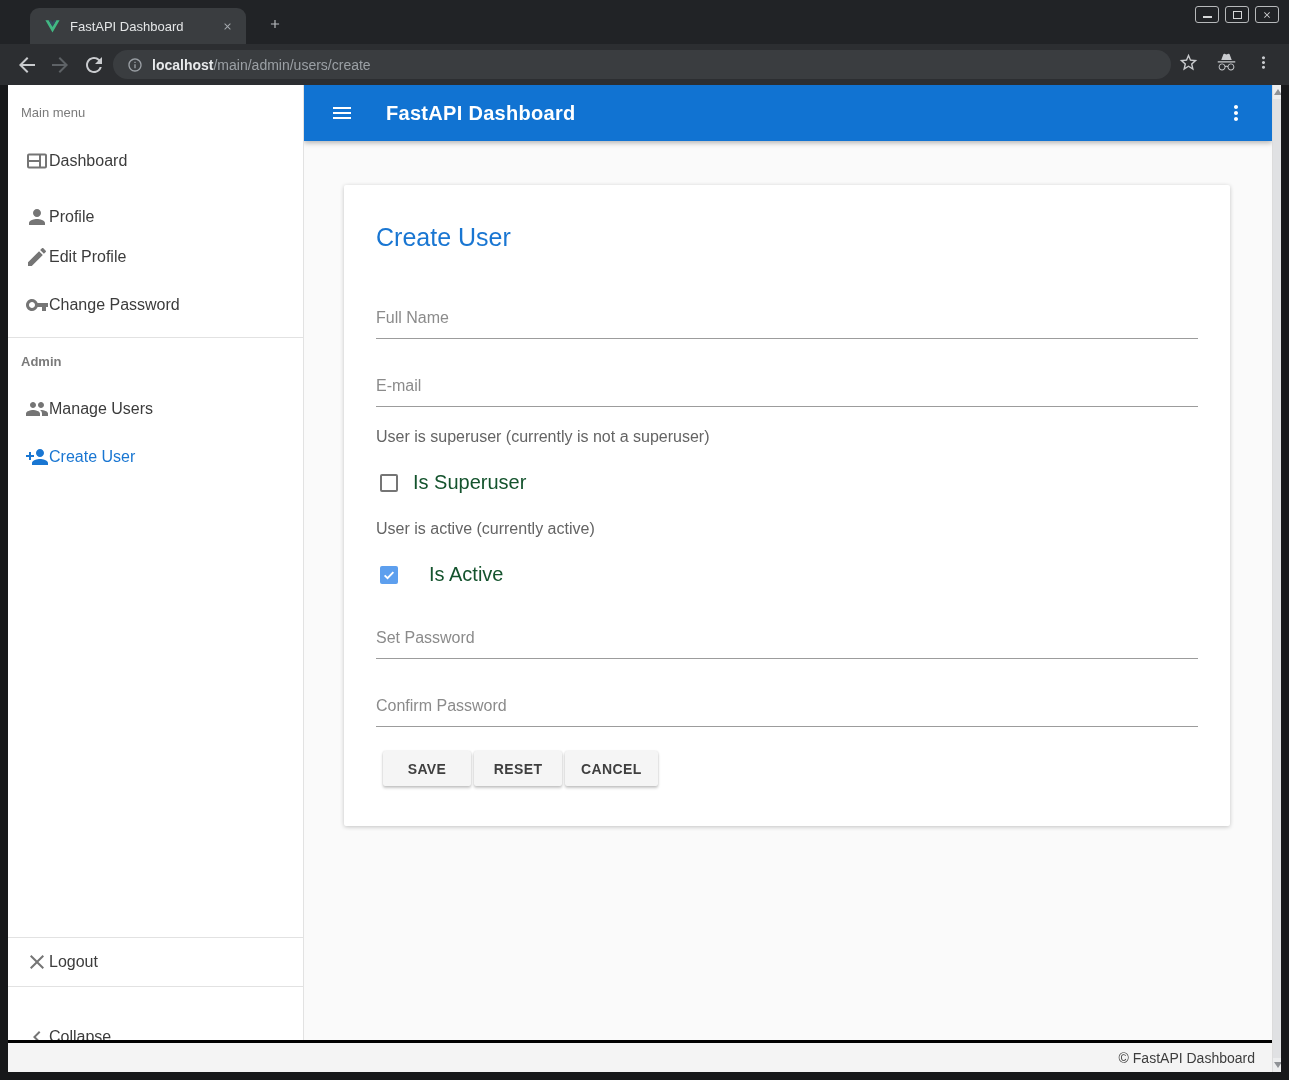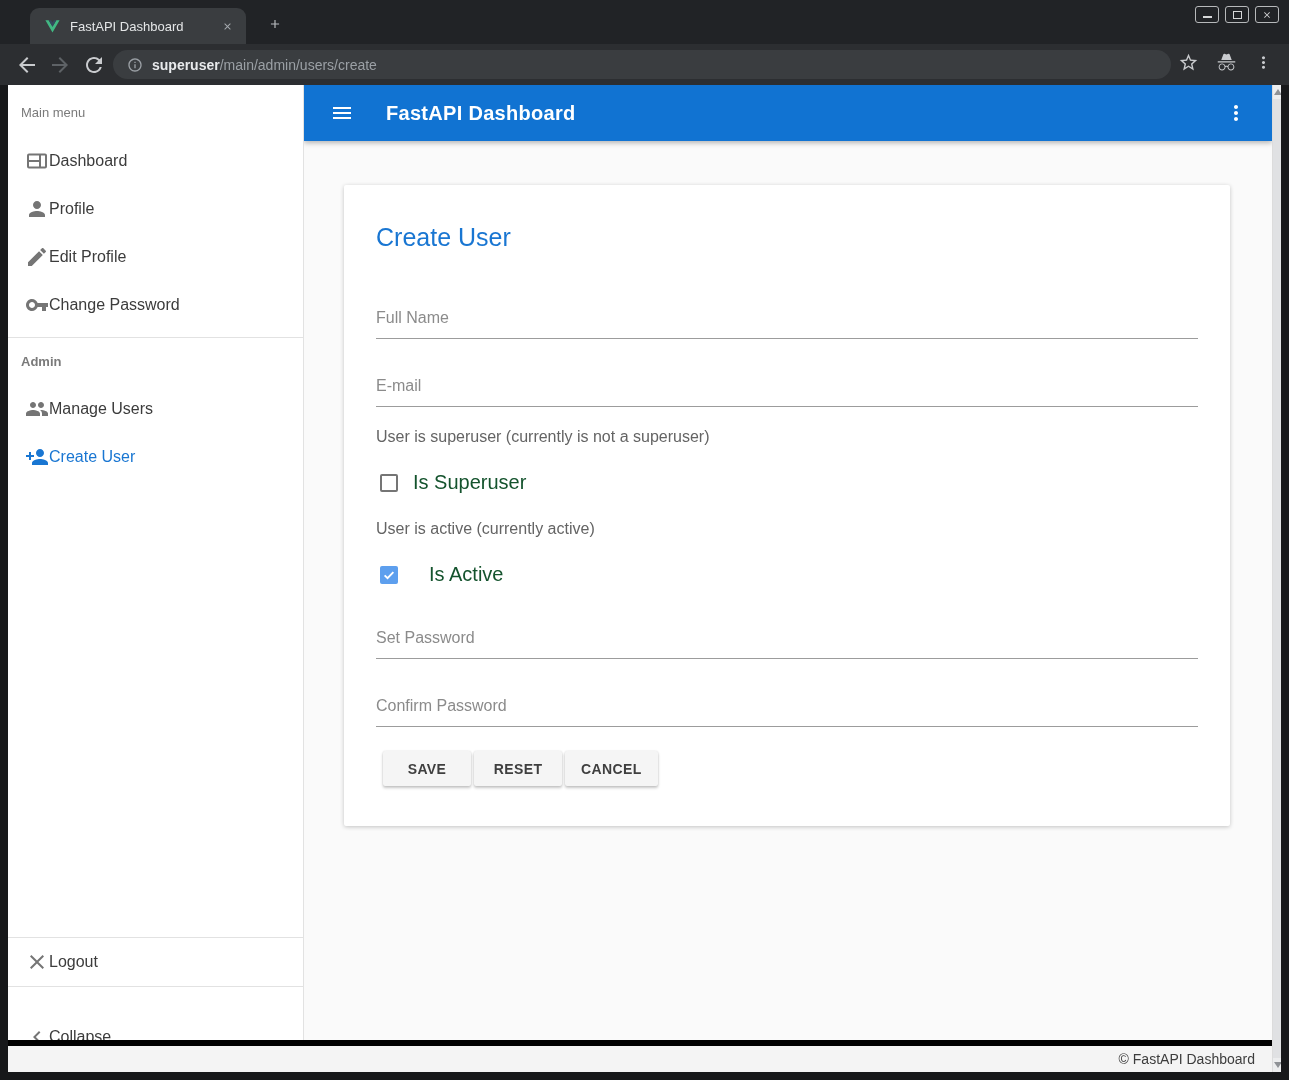--- a/index.html
+++ b/index.html
@@ -63,21 +63,21 @@
   .cbox.unchecked { border:2px solid #757575; background:#fff; }
   .cbox.checked { background:#5d9fee; display:flex; align-items:center; justify-content:center; }
   .check-label { margin-left:15px; font-size:20px; color:#14532d;text-align:right; }
   .btn-row { position:absolute; left:39px; top:566px; display:flex; gap:3px; }
   .btn { min-width:88px; height:35px; background:#f5f5f5; border:none; border-radius:2px; padding:0 16px;
          font-family:"Liberation Sans", sans-serif; font-size:14px; font-weight:bold; letter-spacing:.4px; color:#3f3f3f;
          box-shadow:0 2px 3px rgba(0,0,0,.22), 0 0 2px rgba(0,0,0,.12); cursor:pointer; }
 
   
   .footer { position:absolute; left:0; top:955px; width:1264px; height:32px; background:#f4f4f4;
-            border-top:6px solid #000000; display:flex; align-items:center; justify-content:flex-end;
+            border-top:3px solid #000000; display:flex; align-items:center; justify-content:flex-end;
             padding-right:17px; z-index:6; }
   .footer-text { font-size:14px; color:#3d3d3d; }
 
   
   .scrollbar { position:absolute; left:1264px; top:0; width:9px; height:987px; background:#ecedee;
                border-left:1px solid #dcdcdc; z-index:7; }
   .sb-arrow { position:absolute; left:1px; width:0; height:0; border-left:4px solid transparent; border-right:4px solid transparent; }
   .sb-up { top:4px; border-bottom:6px solid #8f9296; }
   .sb-down { bottom:4px; border-top:6px solid #8f9296; }
   .sb-thumb { position:absolute; left:0; top:14px; bottom:14px; width:8px; background:#e0e1e3; }
@@ -125,21 +125,21 @@
   <svg class="nav-ic ic-fwd" viewBox="0 0 24 24">
     <path fill="#5e6266" d="M12 4l-1.41 1.41L16.17 11H4v2h12.17l-5.58 5.59L12 20l8-8-8-8z"></path>
     </svg>
   <svg class="nav-ic ic-reload" viewBox="0 0 24 24">
     <path fill="#c9cbce" d="M17.65 6.35A7.96 7.96 0 0 0 12 4c-4.42 0-7.99 3.58-7.99 8s3.57 8 7.99 8c3.73 0 6.84-2.55 7.73-6h-2.08A5.99 5.99 0 0 1 12 18c-3.31 0-6-2.69-6-6s2.69-6 6-6c1.66 0 3.14.69 4.22 1.78L13 11h7V4l-2.35 2.35z"></path>
     </svg>
   <div class="urlbar">
     <svg class="url-info" viewBox="0 0 24 24">
       <path fill="#9ba0a5" d="M11 7h2v2h-2zm0 4h2v6h-2zm1-9C6.48 2 2 6.48 2 12s4.48 10 10 10 10-4.48 10-10S17.52 2 12 2zm0 18c-4.41 0-8-3.59-8-8s3.59-8 8-8 8 3.59 8 8-3.59 8-8 8z"></path>
       </svg>
-    <span class="url-text"><span class="url-host">superuser</span><span class="url-path">/main/admin/users/create</span></span>
+    <span class="url-text"><span class="url-host">localhost</span><span class="url-path">/main/admin/users/create</span></span>
   </div>
   <div class="tb-right">
     <svg width="21" height="21" viewBox="0 0 24 24">
       <path fill="#c9cbce" d="M22 9.24l-7.19-.62L12 2 9.19 8.63 2 9.24l5.46 4.73L5.82 21 12 17.27 18.18 21l-1.63-7.03L22 9.24zM12 15.4l-3.76 2.27 1-4.28-3.32-2.88 4.38-.38L12 6.1l1.71 4.04 4.38.38-3.32 2.88 1 4.28L12 15.4z"></path>
       </svg>
     <svg width="21" height="21" viewBox="0 0 24 24">
       <path fill="#c9cbce" d="M17.06 13c-1.86 0-3.42 1.33-3.82 3.1-.95-.41-1.82-.3-2.48-.01C10.35 14.31 8.79 13 6.94 13 4.77 13 3 14.79 3 17s1.77 4 3.94 4c2.06 0 3.74-1.62 3.9-3.68.34-.24 1.23-.69 2.32.02.18 2.05 1.84 3.66 3.9 3.66 2.17 0 3.94-1.79 3.94-4s-1.77-4-3.94-4zM6.94 19.86c-1.56 0-2.81-1.28-2.81-2.86s1.26-2.86 2.81-2.86 2.81 1.28 2.81 2.86-1.25 2.86-2.81 2.86zm10.12 0c-1.56 0-2.81-1.28-2.81-2.86s1.25-2.86 2.81-2.86 2.81 1.28 2.81 2.86-1.25 2.86-2.81 2.86zM22 10.5H2V12h20v-1.5zm-6.47-7.87c-.22-.49-.78-.75-1.31-.58L12 2.79l-2.23-.74-.05-.01c-.53-.15-1.09.13-1.29.64L6 9h12l-2.44-6.32-.03-.05z"></path>
       </svg>
     <svg width="19" height="19" viewBox="0 0 24 24">
       <path fill="#c9cbce" d="M12 8c1.1 0 2-.9 2-2s-.9-2-2-2-2 .9-2 2 .9 2 2 2zm0 2c-1.1 0-2 .9-2 2s.9 2 2 2 2-.9 2-2-.9-2-2-2zm0 6c-1.1 0-2 .9-2 2s.9 2 2 2 2-.9 2-2-.9-2-2-2z"></path>
@@ -153,21 +153,21 @@
     <div class="side-header" style="top:20px;">Main menu</div>
 
     <div class="menu-item" style="top:52px;">
       <svg class="mi-icon" viewBox="0 0 24 24" fill="none" stroke="#757575" stroke-width="2">
         <rect x="3" y="5.5" width="18" height="13" rx="1"></rect>
           <line x1="15" y1="5.5" x2="15" y2="18.5"></line>
           <line x1="3" y1="12" x2="15" y2="12"></line>
         </svg>
       <span class="mi-label">Dashboard</span>
     </div>
-    <div class="menu-item" style="top:100px;">
+    <div class="menu-item" style="top:108px;">
       <svg class="mi-icon" viewBox="0 0 24 24">
         <path fill="#757575" d="M12 12c2.21 0 4-1.79 4-4s-1.79-4-4-4-4 1.79-4 4 1.79 4 4 4zm0 2c-2.67 0-8 1.34-8 4v2h16v-2c0-2.66-5.33-4-8-4z"></path>
         </svg>
       <span class="mi-label">Profile</span>
     </div>
     <div class="menu-item" style="top:148px;">
       <svg class="mi-icon" viewBox="0 0 24 24">
         <path fill="#757575" d="M3 17.25V21h3.75L17.81 9.94l-3.75-3.75L3 17.25zM20.71 7.04c.39-.39.39-1.02 0-1.41l-2.34-2.34c-.39-.39-1.02-.39-1.41 0l-1.83 1.83 3.75 3.75 1.83-1.83z"></path>
         </svg>
       <span class="mi-label">Edit Profile</span>

